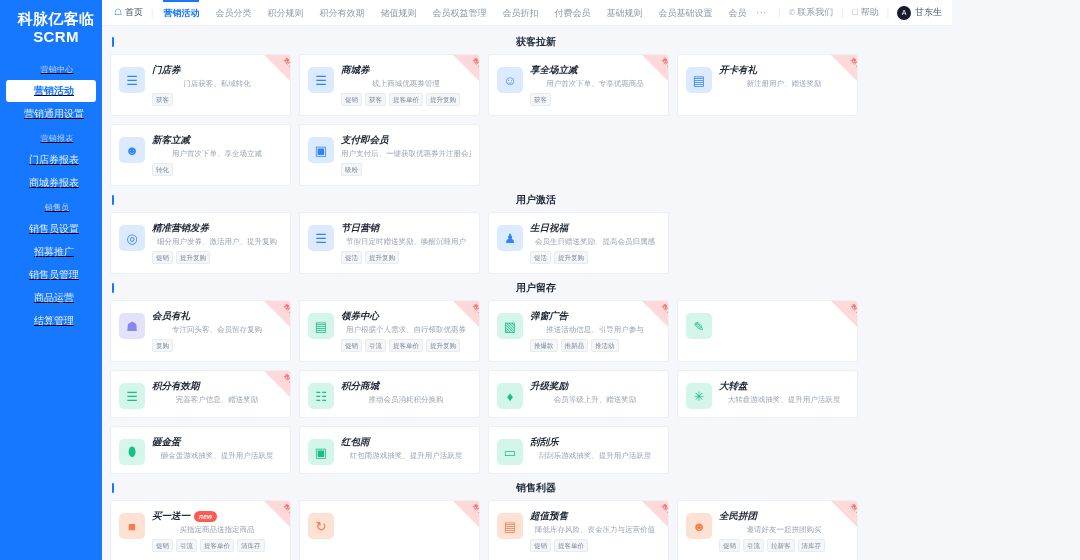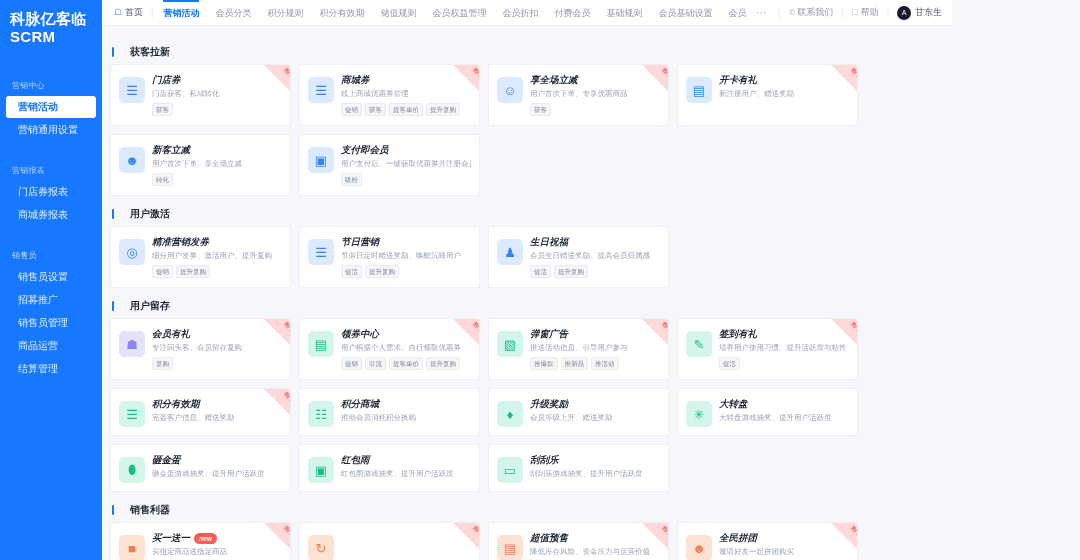--- a/index.html
+++ b/index.html
@@ -2,40 +2,40 @@
 <html><head>
 <meta charset="utf-8">
 <style>
   * { box-sizing: border-box; margin: 0; padding: 0; }
   html, body {
     width: 1080px; height: 560px;
     overflow: hidden;
     font-family: "Liberation Sans", "DejaVu Sans", sans-serif;
     background: #f5f7fa;
   }
-  .app { display: flex; width: 952px; height: 560px; }
+  .app { display: flex; width: 952px; height: 560px; text-align: center; }
 
   
   .sidebar {
     width: 102px; height: 560px;
     background: #1677ff;
     flex: 0 0 102px;
     position: relative;
     overflow: hidden;
   }
   .brand {
     padding: 10px 0 10px 10px;
     color: #ffffff;
     font-size: 15px;
     font-weight: 700;
     line-height: 18px;
     letter-spacing: .3px;
   }
   .brand .l2 { display:block; }
-  .nav-group { margin-top: 18px; }
+  .nav-group { margin-top: 2px; text-decoration: underline; }
   .nav-group-title {
     color: #b9d4ff;
     font-size: 8px;
     padding: 6px 0 4px 12px;
     letter-spacing: .2px;
   }
   .nav-item {
     color: #e8f1ff;
     font-size: 10px;
     padding: 4px 6px 4px 12px;
@@ -98,21 +98,21 @@
   .uname { font-size: 9px; color: #4b5563; white-space: nowrap; padding-right: 2px; }
 
   
   .content {
     flex: 1; overflow: hidden; padding: 8px 10px 0 8px;
     background: #f5f7fa;
   }
   .section { margin-bottom: 8px; }
   .sec-title {
     font-size: 10px; font-weight: 700; color: #1f2937;
-    padding-left: 18px; margin: 12px 0 6px 2px;
+    padding-left: 18px; margin: 2px 0 6px 2px;
     position: relative; line-height: 12px;
   }
   .sec-title::before {
     content: ""; position: absolute; left: 0; top: 1px;
     width: 2px; height: 10px; background: #1677ff; border-radius: 1px;
   }
   .grid { display: flex; flex-wrap: wrap; gap: 8px; }
   .card {
     width: 181px; min-height: 62px;
     background: #ffffff; border: 1px solid #eceff3;
@@ -426,29 +426,20 @@
                   <span class="tag">推新品</span>
                   <span class="tag">推活动</span>
                 </div>
               </div>
             </div>
             <div class="card tall">
               <div class="ribbon">
                 <span>热门</span>
               </div>
               <div class="ico green">✎</div>
-              <div class="body">
-                <div class="c-title">
-                  <span>签到有礼</span>
-                </div>
-                <div class="c-desc">培养用户使用习惯、提升活跃度与粘性</div>
-                <div class="tags">
-                  <span class="tag">促活</span>
-                </div>
-              </div>
             </div>
             <div class="card short">
               <div class="ribbon">
                 <span>热门</span>
               </div>
               <div class="ico green">☰</div>
               <div class="body">
                 <div class="c-title">
                   <span>积分有效期</span>
                 </div>

